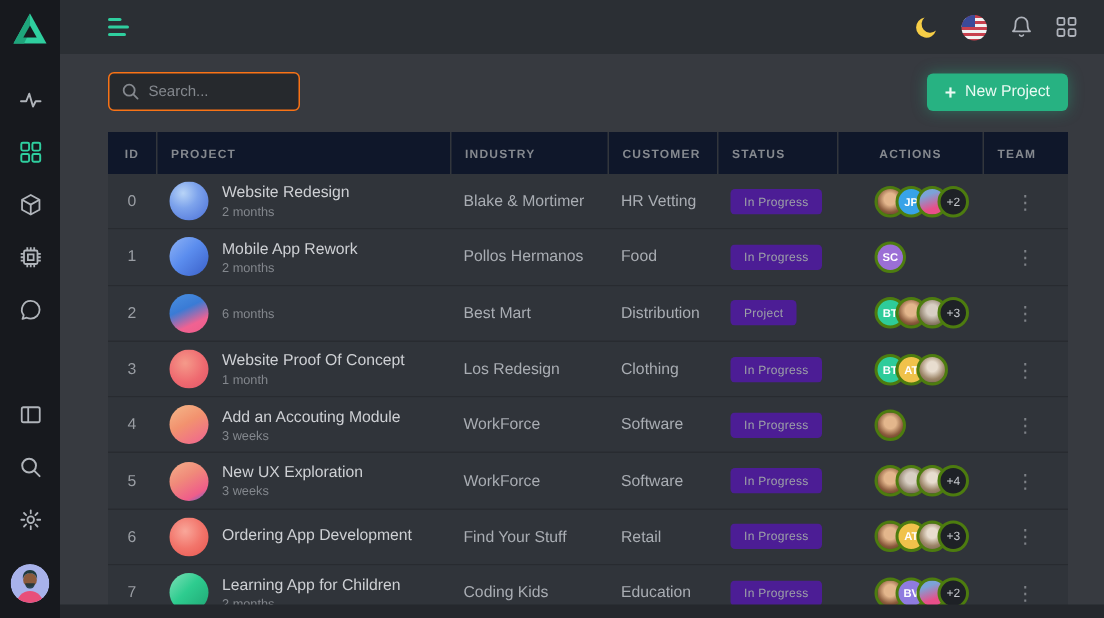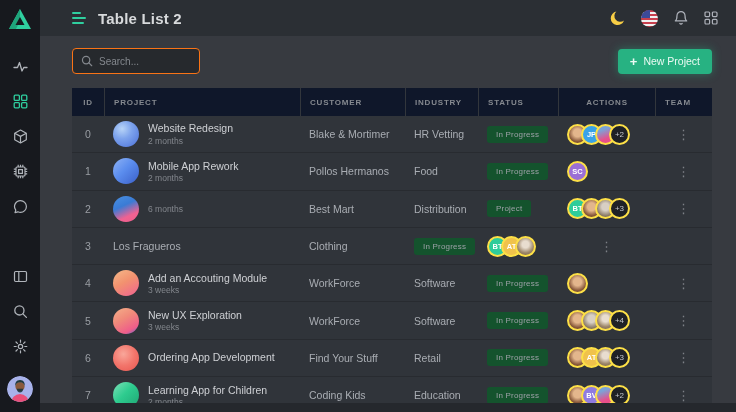--- a/index.html
+++ b/index.html
@@ -47,24 +47,24 @@
   .th { font-size:8px; font-weight:700; color:#85898f; letter-spacing:.8px; text-transform:uppercase; padding-left:9px; border-left:1px solid #32363c; height:100%; display:flex; align-items:center; }
   .th:first-child { border-left:none; justify-content:center; padding-left:0; }
   .th.th-actions { justify-content:center; padding-left:0; }
   .trow { background:#30343a; height:37.3px; border-bottom:1px solid #282b30; }
   .cell { font-size:10.5px; color:#a9adb3; padding-left:9px; overflow:hidden; white-space:nowrap; }
   .cell-id { text-align:center; padding-left:0; color:#9a9ea4; }
   .cell-project { display:flex; align-items:center; gap:9px; padding-left:9px; }
   .proj-icon { width:26px; height:26px; border-radius:50%; flex-shrink:0; }
   .proj-name { font-size:10.5px; color:#ced0d4; line-height:1.25; }
   .proj-duration { font-size:8.5px; color:#83878d; line-height:1.2; }
-  .badge { display:inline-block; background:#14532d; color:#9da1a7; font-size:8px; padding:4px 9px; border-radius:3px; letter-spacing:.2px; }
+  .badge { display:inline-block; background:#4c1d95; color:#9da1a7; font-size:8px; padding:4px 9px; border-radius:3px; letter-spacing:.2px; }
   .team { display:flex; align-items:center; padding-left:9px; }
-  .avatar { width:21px; height:21px; border-radius:50%; border:2px solid #fde047; margin-left:-7px; display:flex; align-items:center; justify-content:center; font-size:7.5px; font-weight:700; color:#fff; flex-shrink:0; }
-  .avatar:first-child { margin-left:0; }
+  .avatar { width:21px; height:21px; border-radius:50%; border:2px solid #4d7c0f; margin-left:-7px; display:flex; align-items:center; justify-content:center; font-size:7.5px; font-weight:700; color:#fff; flex-shrink:0; }
+  .avatar:first-child { margin-left:16px; }
   .avatar.more { background:#1e2126; color:#c3c6cb; font-weight:400; font-size:8px; }
   .cell-actions { text-align:center; padding-left:0; }
   .dots { background:none; border:none; color:#7d8187; font-size:13px; cursor:pointer; line-height:1; letter-spacing:0; padding:4px 8px; }
   .table-footer { position:absolute; left:0; right:0; bottom:0; height:9px; background:#25282d; }
 </style>
 </head>
 <body>
 
 <div class="app">
 
@@ -150,21 +150,20 @@
     </nav>
   </aside>
 
   <div class="main">
     <header class="topbar">
       <div class="menu-toggle">
           <i></i>
           <i></i>
           <i></i>
         </div>
-      <h1 class="page-title">Table List 2</h1>
       <div class="top-icons">
         <span class="top-icon">
           <svg width="17" height="17" viewBox="0 0 17 17">
               <path d="M15 10.4A6.8 6.8 0 1 1 7.4 1.6a5.5 5.5 0 0 0 7.6 8.8z" fill="#f7ce46"></path>
             </svg>
         </span>
         <span class="top-icon flag">
             <i></i>
           </span>
         <span class="top-icon">
@@ -196,22 +195,22 @@
         <button class="btn-new">
           <span class="plus">+</span>
           <span>New Project</span>
         </button>
       </div>
 
       <div class="table">
         <div class="thead-row" id="thead">
             <div class="th ">ID</div>
             <div class="th ">PROJECT</div>
+            <div class="th ">INDUSTRY</div>
             <div class="th ">CUSTOMER</div>
-            <div class="th ">INDUSTRY</div>
             <div class="th ">STATUS</div>
             <div class="th th-actions">ACTIONS</div>
             <div class="th ">TEAM</div>
           </div>
         <div id="tbody">
             <div class="trow">
               <div class="cell cell-id">0</div>
               <div class="cell cell-project">
                 <div class="proj-icon" style="background: radial-gradient(circle at 35% 30%, rgb(184, 212, 247) 0%, rgb(125, 163, 236) 40%, rgb(74, 111, 216) 100%);"></div>
                 <div class="proj-text">
@@ -261,21 +260,28 @@
               <div class="team">
                 <div class="avatar" style="background: rgb(46, 204, 154);">BT</div>
                 <div class="avatar" style="background: radial-gradient(circle at 50% 40%, rgb(227, 182, 140) 30%, rgb(138, 90, 60) 65%, rgb(78, 50, 32) 100%);"></div>
                 <div class="avatar" style="background: radial-gradient(circle at 50% 40%, rgb(216, 207, 196) 28%, rgb(138, 122, 102) 68%, rgb(85, 73, 60) 100%);"></div>
                 <div class="avatar more">+3</div>
               </div>
               <div class="cell cell-actions"><button class="dots">⋮</button></div>
             </div>
             <div class="trow">
               <div class="cell cell-id">3</div>
-              <div class="cell">Los Fragueros</div>
+              <div class="cell cell-project">
+                <div class="proj-icon" style="background: radial-gradient(circle at 40% 35%, rgb(245, 154, 138) 0%, rgb(239, 106, 112) 55%, rgb(224, 85, 104) 100%);"></div>
+                <div class="proj-text">
+                  <div class="proj-name">Website Proof Of Concept</div>
+                  <div class="proj-duration">1 month</div>
+                </div>
+              </div>
+              <div class="cell">Los Redesign</div>
               <div class="cell">Clothing</div>
               <div class="cell"><div class="badge">In Progress</div></div>
               <div class="team">
                 <div class="avatar" style="background: rgb(46, 204, 154);">BT</div>
                 <div class="avatar" style="background: rgb(240, 194, 75);">AT</div>
                 <div class="avatar" style="background: radial-gradient(circle at 50% 38%, rgb(232, 221, 207) 25%, rgb(156, 133, 104) 62%, rgb(107, 88, 72) 100%);"></div>
               </div>
               <div class="cell cell-actions"><button class="dots">⋮</button></div>
             </div>
             <div class="trow">

